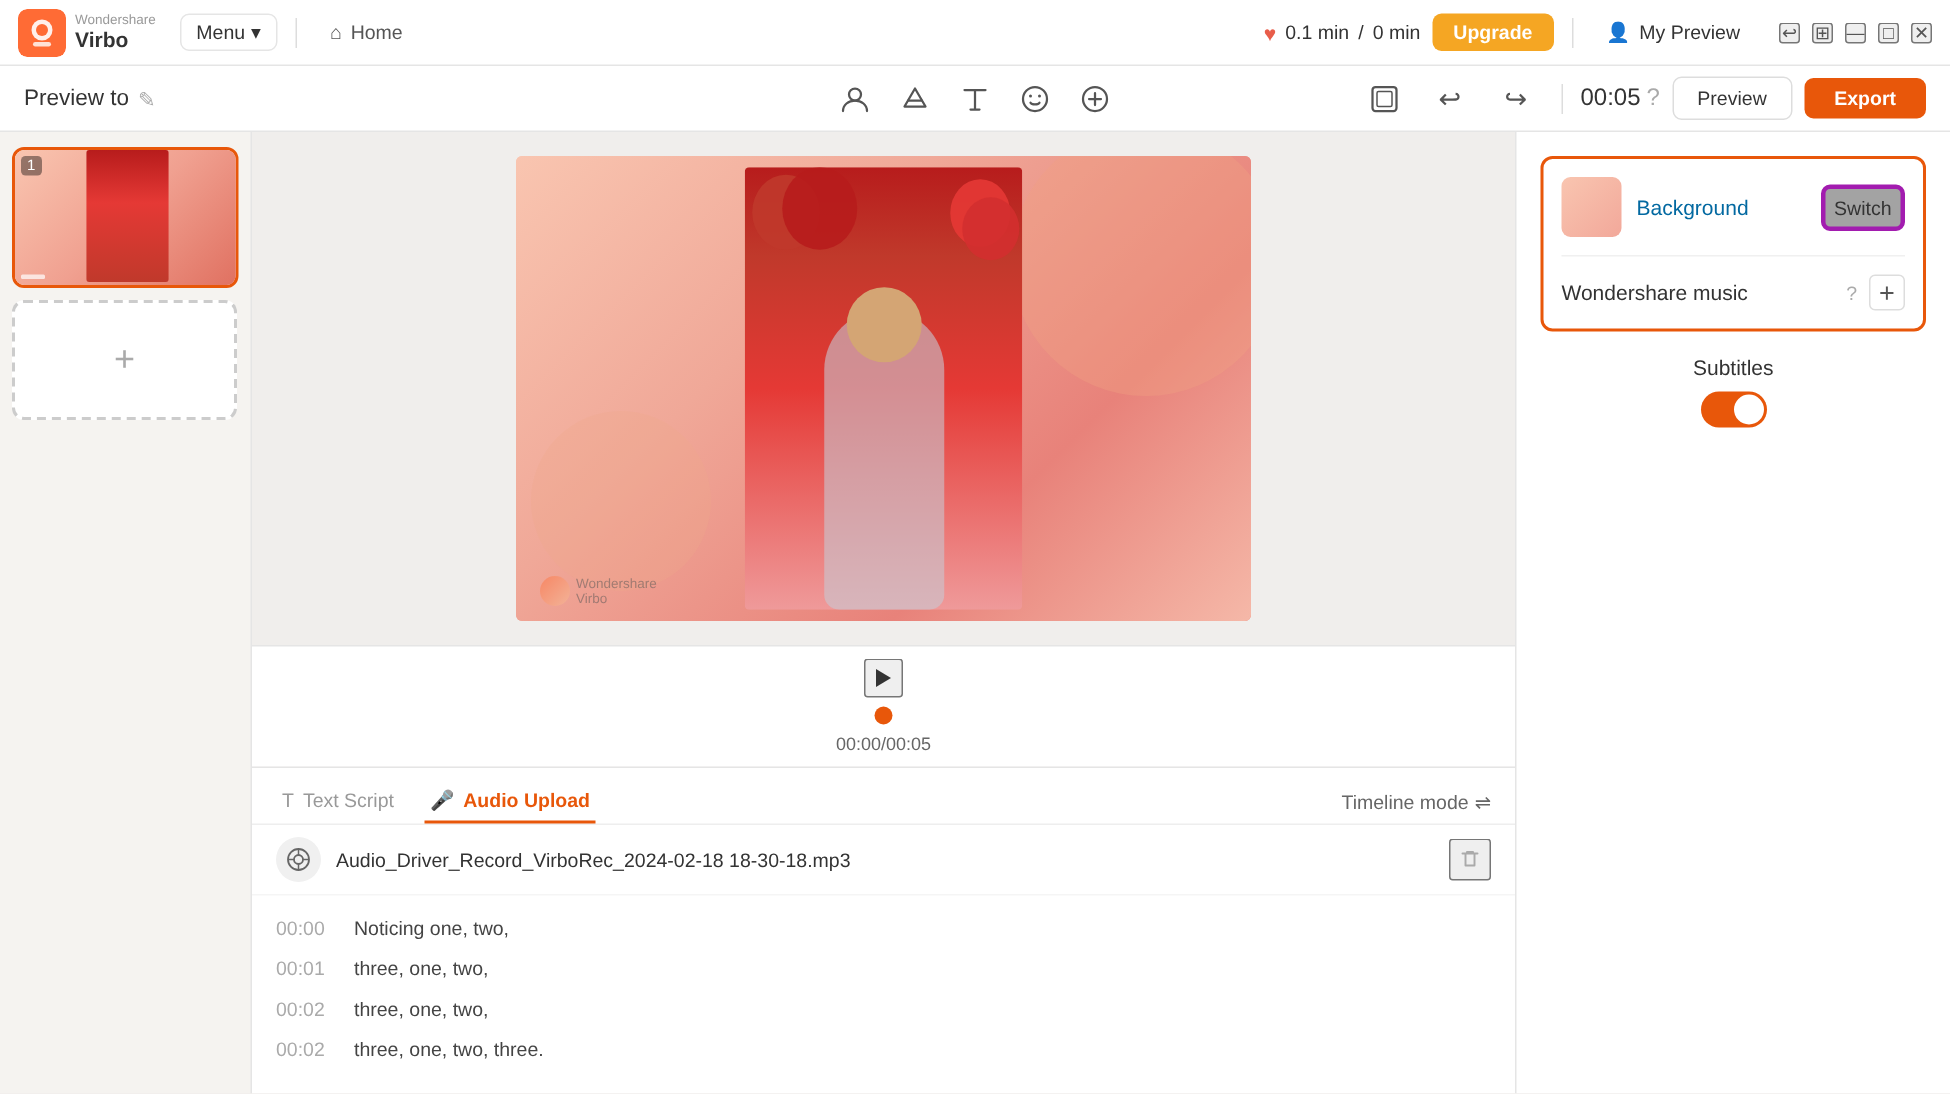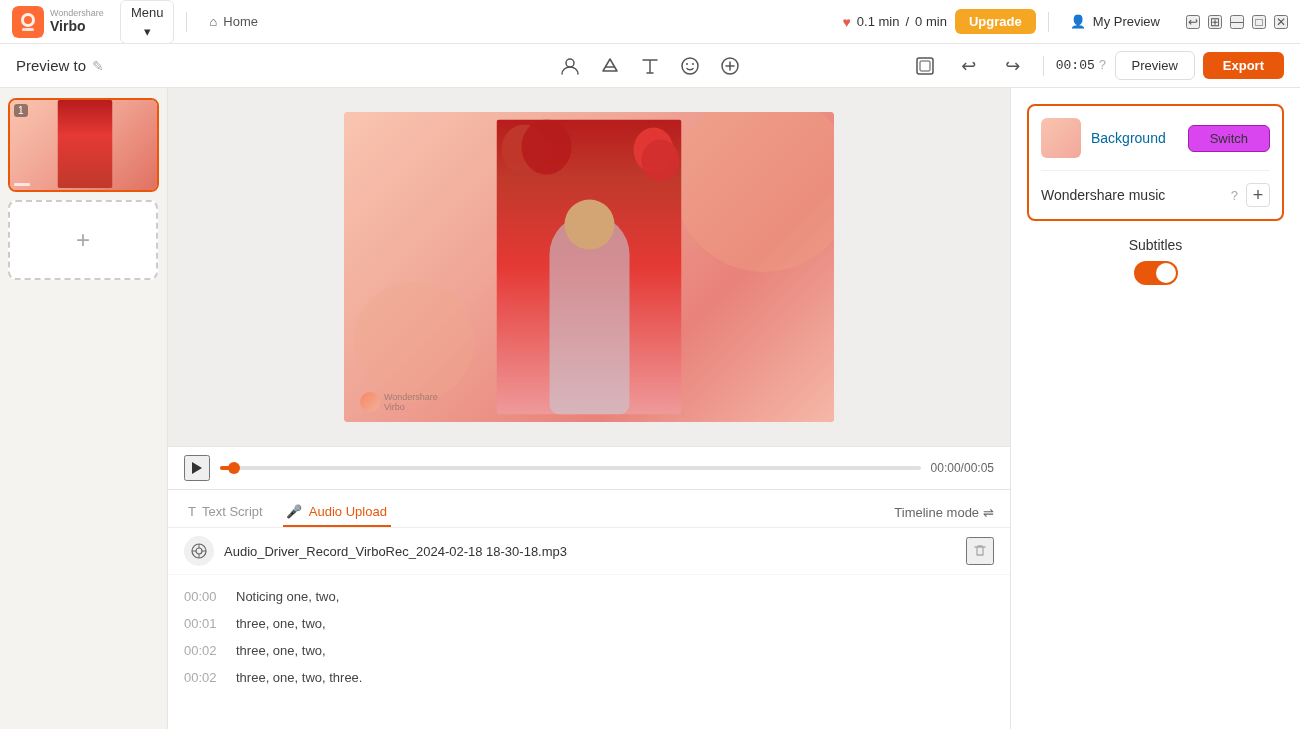--- a/index.html
+++ b/index.html
@@ -9,57 +9,57 @@
     .titlebar {
       display: flex; align-items: center; height: 44px;
       background: #fff; border-bottom: 1px solid #e5e5e5; padding: 0 12px; gap: 8px;
     }
     .logo-area { display: flex; align-items: center; gap: 6px; margin-right: 8px; }
     .logo-icon { width: 32px; height: 32px; border-radius: 6px; overflow: hidden; }
     .logo-icon svg { width: 32px; height: 32px; }
     .logo-text { display: flex; flex-direction: column; line-height: 1.1; }
     .logo-ws { font-size: 9px; color: #999; }
     .logo-virbo { font-size: 14px; font-weight: 700; color: #333; }
-    .menu-btn { display: flex; align-items: center; gap: 4px; padding: 4px 10px; border: 1px solid #e5e5e5; border-radius: 6px; background: #fff; cursor: pointer; font-size: 13px; color: #333; flex-direction: column; }
+    .menu-btn { display: flex; align-items: center; gap: 4px; padding: 4px 10px; border: 1px solid #e5e5e5; border-radius: 6px; background: #fff; cursor: pointer; font-size: 13px; color: #333; }
     .divider-v { width: 1px; height: 20px; background: #ddd; margin: 0 4px; }
     .home-btn { display: flex; align-items: center; gap: 6px; padding: 4px 10px; background: transparent; border: none; cursor: pointer; font-size: 13px; color: #555; }
     .spacer { flex: 1; }
     .time-info { display: flex; align-items: center; gap: 6px; font-size: 13px; color: #333; }
     .heart-icon { color: #e85d4a; font-size: 14px; }
     .upgrade-btn { background: #f5a623; color: #fff; border: none; border-radius: 6px; padding: 5px 14px; font-size: 13px; font-weight: 600; cursor: pointer; }
     .account-btn { display: flex; align-items: center; gap: 6px; padding: 4px 10px; background: transparent; border: none; cursor: pointer; font-size: 13px; color: #333; }
     .window-controls { display: flex; align-items: center; gap: 8px; margin-left: 8px; }
     .win-btn { width: 14px; height: 14px; display: flex; align-items: center; justify-content: center; cursor: pointer; color: #555; font-size: 12px; }
     .project-title { font-size: 15px; font-weight: 500; color: #333; display: flex; align-items: center; gap: 6px; }
     .edit-icon { color: #aaa; cursor: pointer; font-size: 14px; }
     .toolbar-center { display: flex; align-items: center; gap: 4px; position: absolute; left: 50%; transform: translateX(-50%); }
     .tool-btn { width: 36px; height: 36px; display: flex; align-items: center; justify-content: center; border-radius: 6px; border: none; background: transparent; cursor: pointer; color: #555; font-size: 18px; }
     .toolbar-right { display: flex; align-items: center; gap: 8px; }
-    .time-display { font-size: 13px; color: #333; display: flex; align-items: center; gap: 4px; font-family: Liberation Mono, monospace; }
+    .time-display { font-size: 16px; color: #333; display: flex; align-items: center; gap: 4px; }
     .preview-btn { padding: 6px 16px; background: #fff; border: 1px solid #ddd; border-radius: 6px; font-size: 13px; cursor: pointer; color: #333; }
     .export-btn { padding: 6px 20px; background: #e8570a; border: none; border-radius: 6px; font-size: 13px; font-weight: 600; cursor: pointer; color: #fff; }
 
     
     .main-layout { display: flex; height: calc(729px - 88px); }
 
     
     .slide-panel { width: 168px; background: #f5f3f0; border-right: 1px solid #e5e5e5; padding: 10px 8px; display: flex; flex-direction: column; gap: 8px; overflow-y: auto; }
     .slide-item { position: relative; border-radius: 8px; overflow: hidden; cursor: pointer; border: 2px solid transparent; }
     .slide-item.active { border-color: #e8570a; }
     .slide-num { position: absolute; top: 4px; left: 4px; font-size: 10px; color: #fff; background: rgba(0,0,0,0.4); border-radius: 3px; padding: 1px 4px; }
     .slide-thumb { width: 150px; height: 90px; background: linear-gradient(135deg, #f9c7b8 0%, #f5a99a 50%, #e8857a 100%); border-radius: 6px; display: flex; align-items: center; justify-content: center; overflow: hidden; position: relative; }
     .add-slide-btn { width: 150px; height: 80px; border: 2px dashed #ccc; border-radius: 8px; background: #fff; display: flex; align-items: center; justify-content: center; cursor: pointer; color: #aaa; font-size: 24px; }
     .canvas-wrapper { flex: 1; display: flex; align-items: center; justify-content: center; padding: 16px; }
     .canvas { width: 490px; height: 310px; background: linear-gradient(135deg, #f9c5b0 0%, #f2a89a 40%, #e8827a 100%); border-radius: 4px; position: relative; overflow: hidden; }
     .watermark { position: absolute; bottom: 10px; left: 16px; display: flex; align-items: center; gap: 4px; opacity: 0.5; }
     .watermark-logo { width: 20px; height: 20px; border-radius: 50%; background: linear-gradient(135deg, #ff6b35, #f7c59f); }
     .watermark-text { font-size: 9px; color: #555; }
 
     
-    .player-bar { background: #fff; border-top: 1px solid #e5e5e5; padding: 8px 16px; display: flex; align-items: center; gap: 10px; }
+    .player-bar { background: #fff; border-top: 1px solid #e5e5e5; padding: 8px 16px; display: flex; align-items: center; gap: 10px; flex-direction: column; }
     .play-btn { width: 26px; height: 26px; display: flex; align-items: center; justify-content: center; cursor: pointer; color: #333; }
     .progress-bar { flex: 1; height: 4px; background: #e0e0e0; border-radius: 2px; position: relative; cursor: pointer; }
     .progress-fill { width: 2%; height: 4px; background: #e8570a; border-radius: 2px; position: relative; }
     .progress-thumb { width: 12px; height: 12px; border-radius: 50%; background: #e8570a; position: absolute; right: -6px; top: -4px; }
     .time-label { font-size: 12px; color: #666; white-space: nowrap; }
 
     
     .script-area { background: #fff; border-top: 1px solid #e5e5e5; height: 240px; overflow-y: auto; }
     .script-tabs { display: flex; align-items: center; padding: 8px 16px 0; border-bottom: 1px solid #eee; gap: 16px; }
     .script-tab { display: flex; align-items: center; gap: 6px; padding: 6px 4px; font-size: 13px; cursor: pointer; color: #999; border-bottom: 2px solid transparent; }
@@ -73,21 +73,21 @@
     .delete-btn { width: 28px; height: 28px; display: flex; align-items: center; justify-content: center; cursor: pointer; color: #aaa; font-size: 16px; }
     .transcript-lines { padding: 8px 16px; }
     .transcript-line { display: flex; gap: 16px; padding: 6px 0; font-size: 13px; color: #333; }
     .ts { color: #aaa; min-width: 36px; }
     .txt { color: #444; }
 
     
     .right-panel { width: 290px; background: #fff; border-left: 1px solid #e5e5e5; padding: 16px; }
     .bg-preview { width: 40px; height: 40px; border-radius: 6px; background: linear-gradient(135deg, #f9c5b0 0%, #f2a89a 100%); }
     .bg-label { flex: 1; font-size: 14px; color: #0369a1; }
-    .switch-btn { padding: 5px 21px; background: #d946ef; border: 1px solid #a21caf; border-radius: 6px; font-size: 13px; cursor: pointer; color: #333; }
+    .switch-btn { padding: 5px 6px; background: #a3a3a3; border: 3px solid #a21caf; border-radius: 6px; font-size: 13px; cursor: pointer; color: #333; }
     .music-section { display: flex; align-items: center; gap: 8px; }
     .music-label { flex: 1; font-size: 14px; color: #333; font-weight: 500; }
     .help-icon { color: #aaa; font-size: 13px; cursor: pointer; }
     .add-btn { width: 24px; height: 24px; display: flex; align-items: center; justify-content: center; cursor: pointer; color: #555; font-size: 18px; border: 1px solid #ddd; border-radius: 4px; }
     .subtitles-section { display: flex; align-items: center; gap: 8px; margin-top: 16px; flex-direction: column; }
     .subtitles-label { flex: 1; font-size: 14px; color: #333; font-weight: 500; }
     .toggle { width: 44px; height: 24px; border-radius: 12px; background: #e8570a; position: relative; cursor: pointer; }
     .toggle-knob { width: 20px; height: 20px; background: #fff; border-radius: 50%; position: absolute; right: 2px; top: 2px; }
 
     .toolbar-rel { position: relative; display: flex; align-items: center; height: 44px; background: #fff; border-bottom: 1px solid #e5e5e5; padding: 0 16px; }
@@ -281,21 +281,21 @@
     </div>
 
     <div class="script-area">
       <div class="script-tabs">
         <div class="script-tab">
           <span class="tab-icon">T</span>
           <span>Text Script</span>
         </div>
         <div class="script-tab active">
           <span class="tab-icon">🎤</span>
-          <span style="color:#e8570a;">Audio Upload</span>
+          <span style="color:#e8570a;font-weight:bold;">Audio Upload</span>
         </div>
         <div class="script-tab-spacer"></div>
         <div class="timeline-mode">
           <span>Timeline mode</span>
           <span>⇌</span>
         </div>
       </div>
 
       <div class="audio-file-row">
         <div class="audio-icon">

